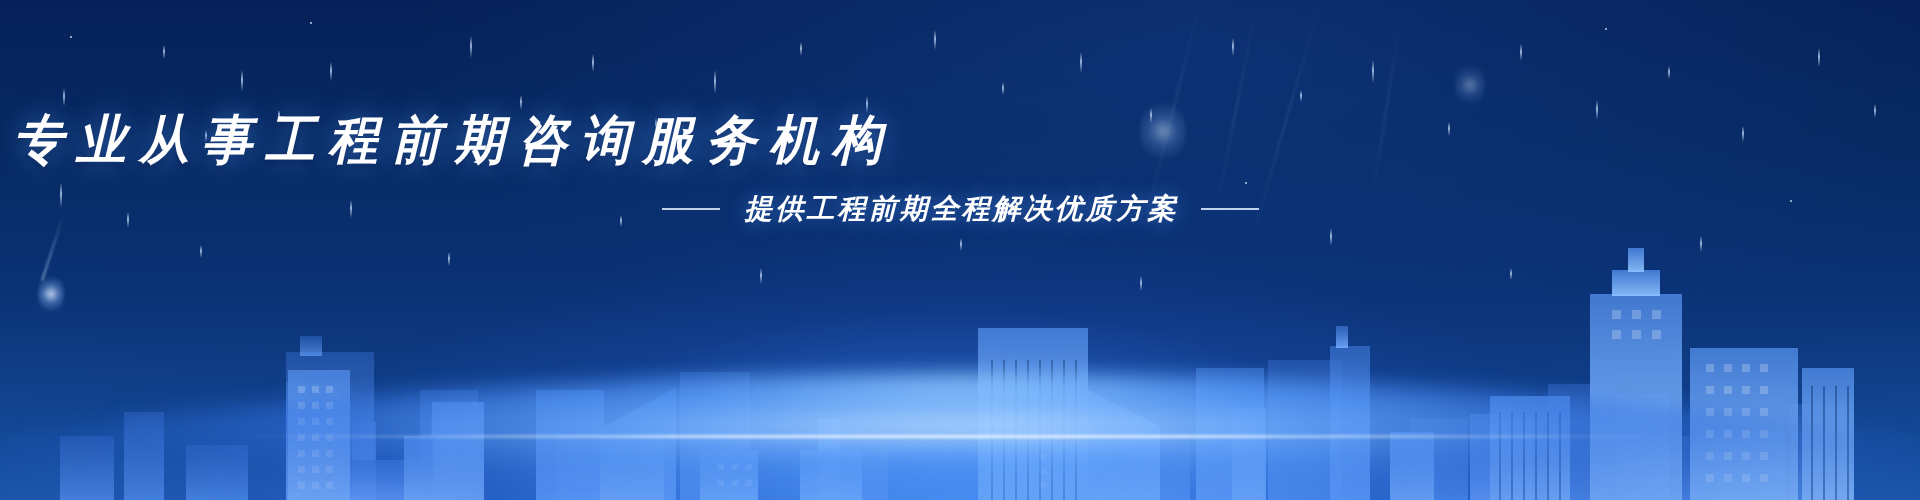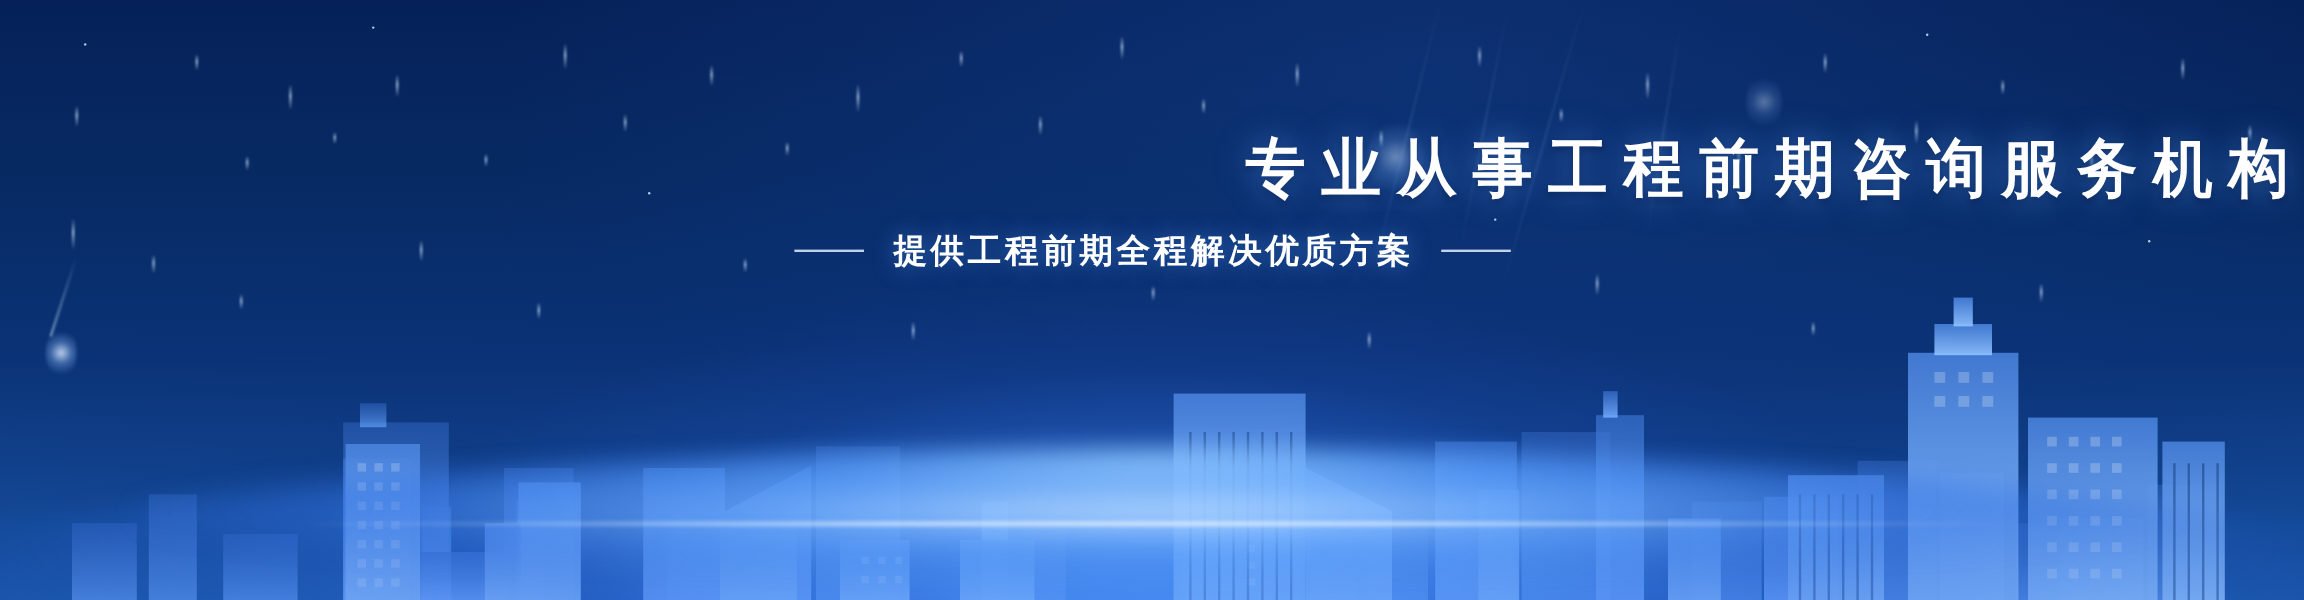--- a/index.html
+++ b/index.html
@@ -75,22 +75,23 @@
   .horizon-line{
     position:absolute;left:50%;bottom:62px;transform:translateX(-50%);
     width:1480px;height:3px;border-radius:50%;
     background:linear-gradient(90deg,rgba(160,210,255,0),rgba(225,240,255,.9) 35%,rgba(235,245,255,.95) 50%,rgba(225,240,255,.9) 65%,rgba(160,210,255,0));
     filter:blur(1.6px);
   }
 
   
   .content{
     position:absolute;left:0;right:0;top:0;
-    text-align:right;
+    text-align:left;
     z-index:5;
+    font-style:italic;
   }
   .title{
     margin:0;
     padding-top:112px;
     font-size:50px;
     line-height:1;
     font-weight:bold;
     color:#ffffff;
     letter-spacing:13px;
     text-indent:13px;

